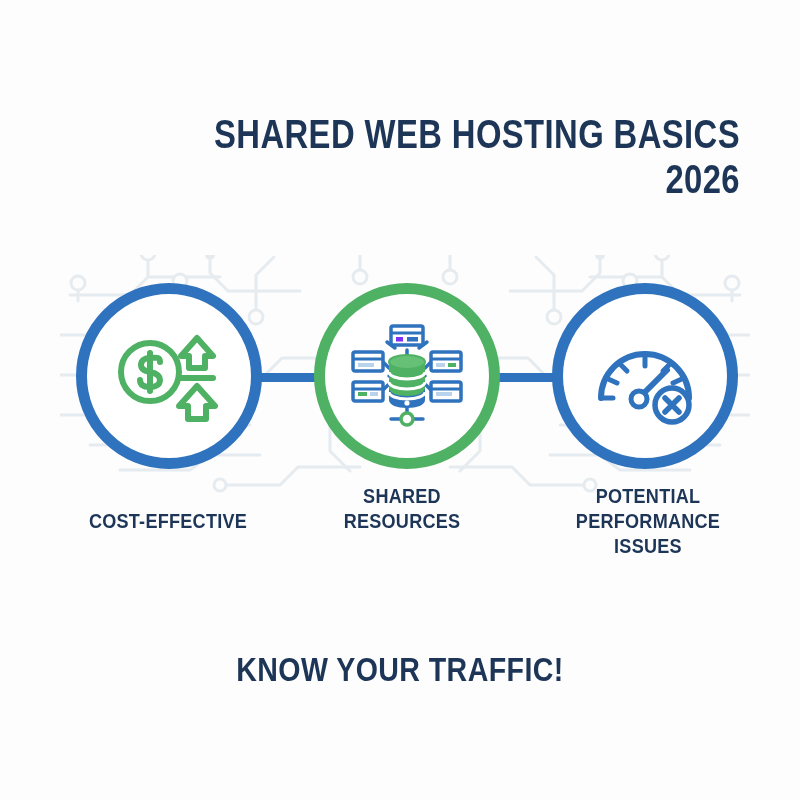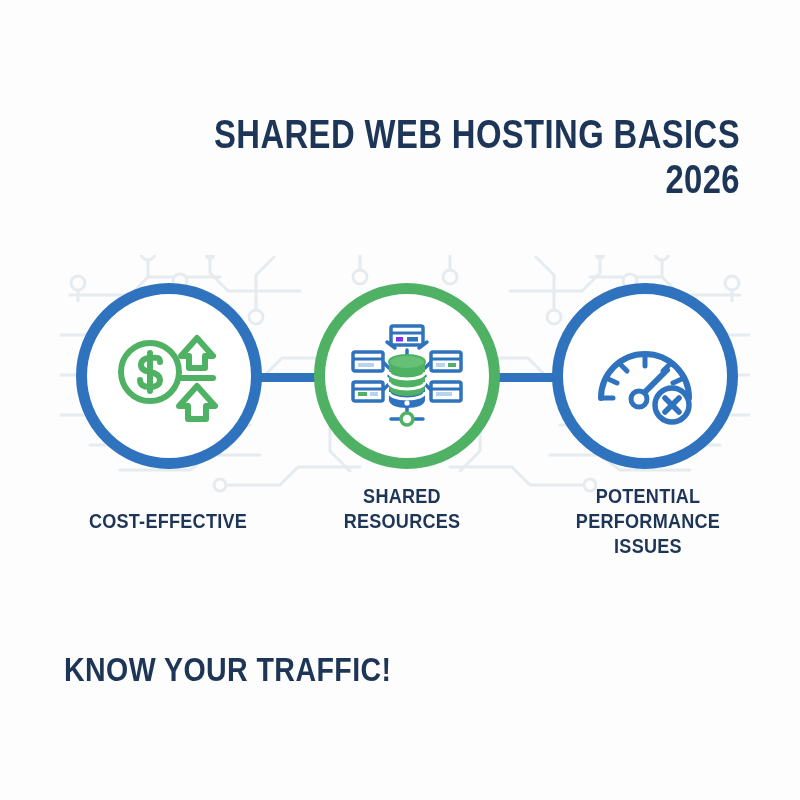--- a/index.html
+++ b/index.html
@@ -109,21 +109,21 @@
   #label-cost        { left: 28px;  top: 30px; width: 280px; }
   #label-resources   { left: 262px; top: 5px;  width: 280px; }
   #label-performance { left: 508px; top: 5px;  width: 280px; }
 
   
   .footer-block {
     position: absolute;
     top: 650px;
     left: 0;
     width: 800px;
-    text-align: left;
+    text-align: center;
   }
   .footer-text {
     font-family: "Liberation Sans", sans-serif;
     font-weight: bold;
     font-size: 34px;
     line-height: 38px;
     letter-spacing: 0.5px;
     color: #1d3557;
     transform: scaleX(0.84);
     white-space: nowrap;

